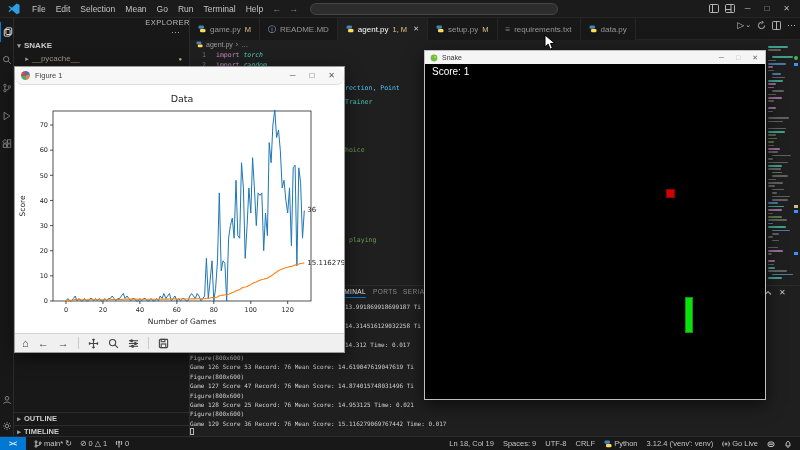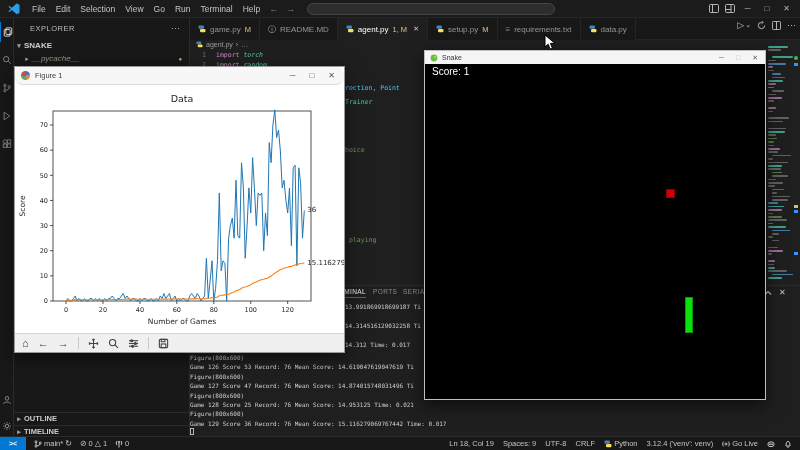--- a/index.html
+++ b/index.html
@@ -18,27 +18,27 @@
 
   
   #activitybar { position:absolute; left:0; top:18px; width:14px; height:418px; background:#181818; border-right:1px solid #2b2b2b; z-index:4; }
   .act-item { position:absolute; left:0; width:14px; height:20px; display:flex; align-items:center; justify-content:center; }
   .act-item.active { border-left:1.5px solid #0078d4; }
   .act-item svg { width:10px; height:10px; stroke:#8a8a8a; fill:none; stroke-width:1.1; }
   .act-item.active svg { stroke:#e7e7e7; }
 
   
   #sidebar { position:absolute; left:14px; top:18px; width:176px; height:418px; background:#181818; border-right:1px solid #2b2b2b; z-index:3; }
-  #explorer-header { position:absolute; left:0; top:0; width:176px; height:20px; display:flex; align-items:center; }
+  #explorer-header { position:absolute; left:0; top:0; width:176px; height:20px; display:flex; align-items:flex-end;flex-direction:column; }
   #explorer-title { font-size:7.5px; letter-spacing:.5px; color:#bbbbbb; margin-left:16px; }
   #explorer-more { margin-left:auto; margin-right:10px; color:#bbbbbb; font-size:9px; }
   .tree-row { position:absolute; left:0; width:176px; height:13px; display:flex; align-items:center; font-size:8px; color:#cccccc; }
   .tree-chev { width:10px; text-align:center; font-size:7px; color:#9d9d9d; }
   .tree-root { font-weight:bold; }
-  .tree-dim { color:#9d9484;font-style:italic; }
+  .tree-dim { color:#9d9484; }
   .tree-badge { margin-left:auto; margin-right:8px; font-size:6px; color:#c8ab6d; }
   .side-section { position:absolute; left:0; width:176px; height:12px; border-top:1px solid #2b2b2b; display:flex; align-items:center; font-size:7.5px; font-weight:bold; color:#cccccc; }
 
   
   #tabbar { position:absolute; left:190px; top:18px; width:610px; height:22px; background:#181818; border-bottom:1px solid #252525; display:flex; z-index:4; }
   .tab { height:22px; display:flex; align-items:center; padding:0 8px; border-right:1px solid #252525; font-size:8px; color:#969696; background:#181818; white-space:nowrap; }
   .tab.active { background:#1f1f1f; color:#ffffff; }
   .tab .badge { margin-left:4px; color:#e2c08d; font-size:7.5px; }
   .tab .closex { margin-left:6px; color:#cccccc; font-size:7px; }
   .tab .ticon { margin-right:4px; display:flex; }
@@ -107,21 +107,21 @@
 </head>
 <body>
 
 <div id="titlebar">
   <svg id="vscode-logo" viewBox="0 0 10 10">
       <path d="M7.2 0.4 L3.2 3.9 L1.2 2.4 L0.3 2.9 L2.4 4.9 L0.3 6.9 L1.2 7.4 L3.2 5.9 L7.2 9.4 L9.6 8.3 L9.6 1.5 Z" fill="#2b9fe3"></path>
     </svg>
   <span class="menu-item">File</span>
   <span class="menu-item">Edit</span>
   <span class="menu-item">Selection</span>
-  <span class="menu-item">View</span>
+  <span class="menu-item">Mean</span>
   <span class="menu-item">Go</span>
   <span class="menu-item">Run</span>
   <span class="menu-item">Terminal</span>
   <span class="menu-item">Help</span>
   <span class="nav-arrow">←</span>
   <span class="nav-arrow">→</span>
   <div id="command-center"></div>
   <div id="titlebar-right">
     <svg class="tb-icon" viewBox="0 0 10 9">
         <rect x="0.5" y="0.5" width="9" height="8" rx="1" stroke="#b5b5b5" fill="none"></rect>

